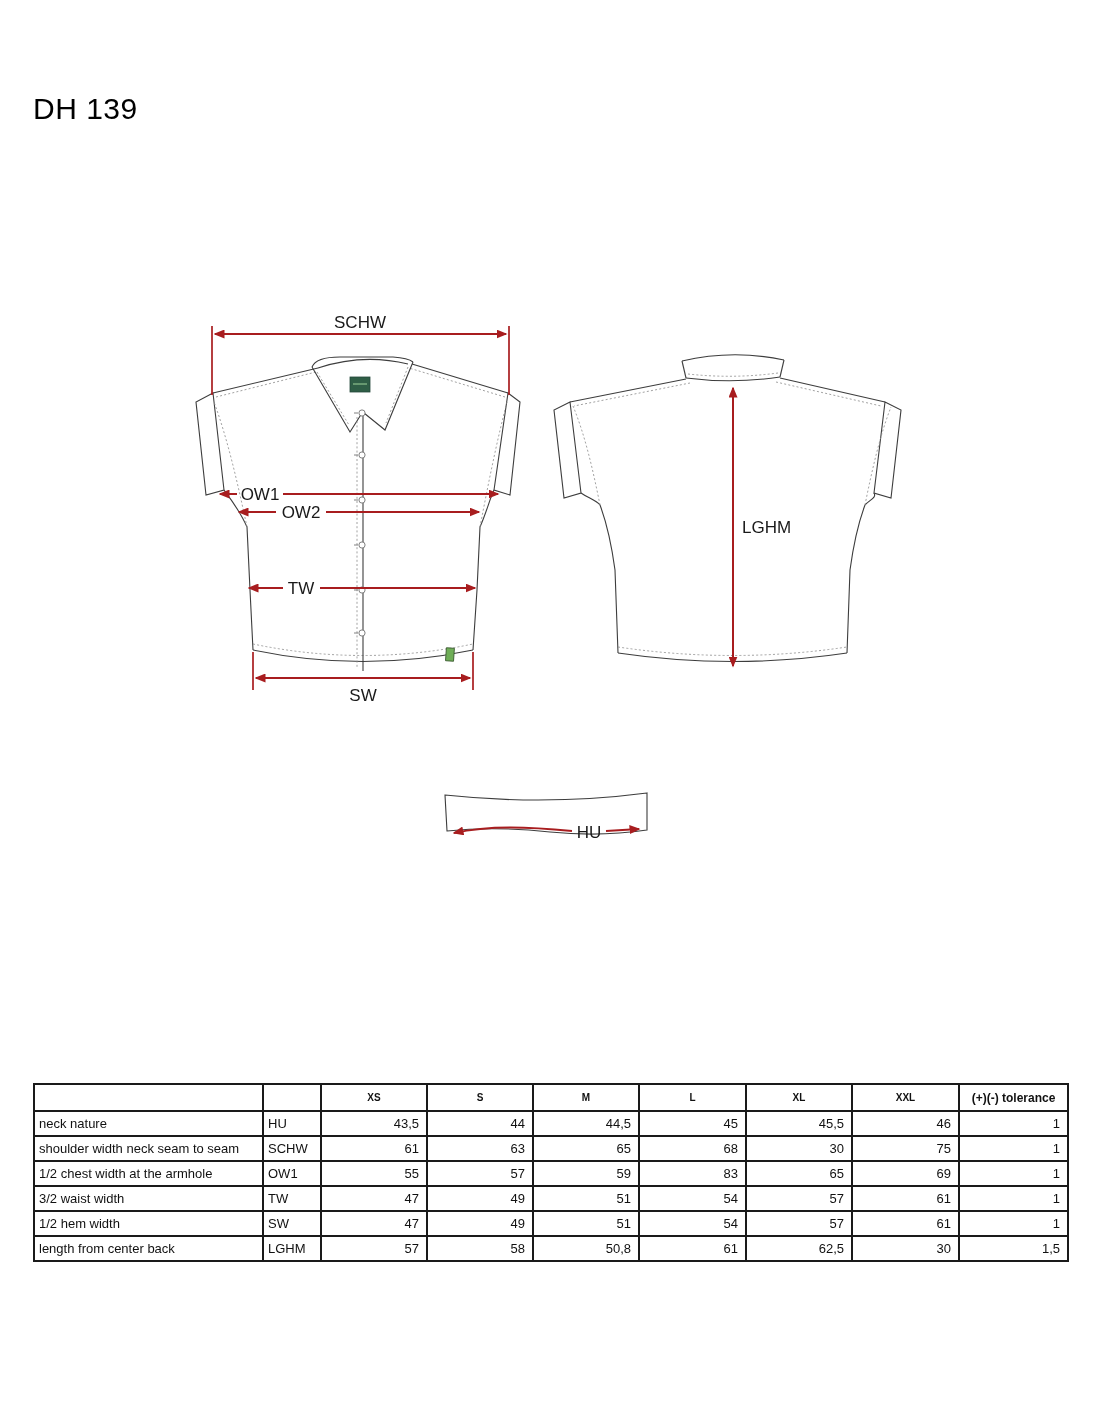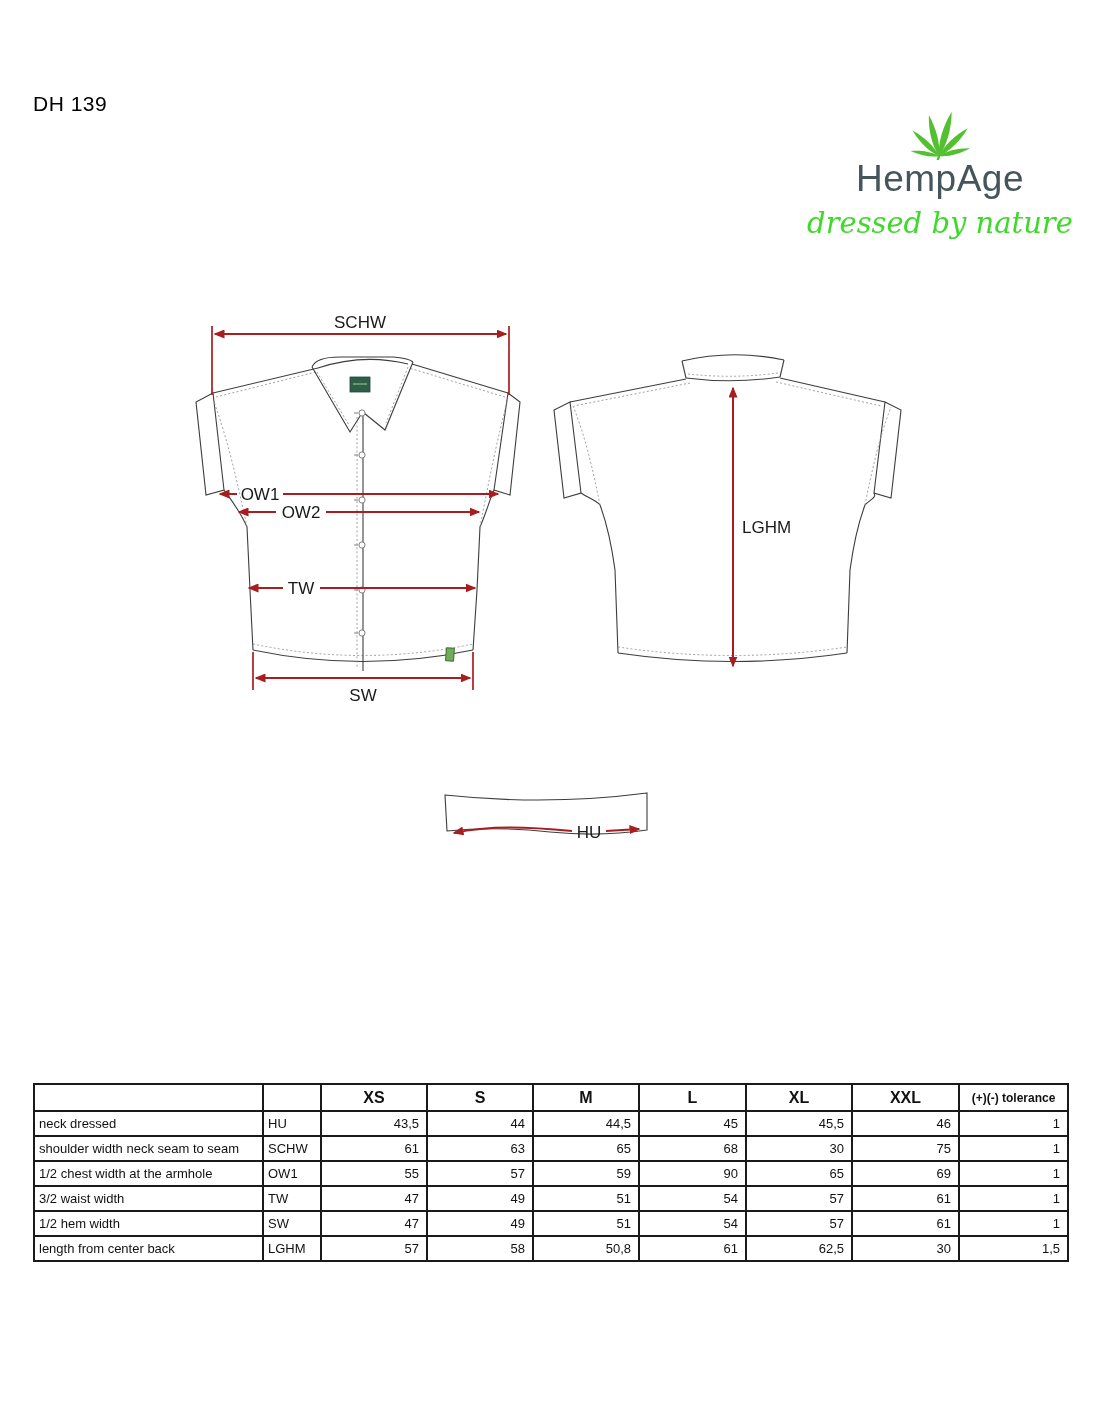--- a/index.html
+++ b/index.html
@@ -1,60 +1,45 @@
 <!DOCTYPE html>
 <html><head>
 <meta charset="utf-8">
 <style>
   html,body{margin:0;padding:0;background:#fff;}
   .page{position:relative;width:1100px;height:1422px;background:#fff;overflow:hidden;
         font-family:"Liberation Sans",sans-serif;color:#111;}
-  .doc-title{position:absolute;left:33px;top:92px;font-size:21px;letter-spacing:.5px;color:#000;}
+  .doc-title{position:absolute;left:33px;top:92px;font-size:30px;letter-spacing:.5px;color:#000;}
   .logo{position:absolute;left:800px;top:78px;width:280px;height:185px;}
   .logo-leaf{position:absolute;left:75px;top:0;width:130px;height:82px;}
   .logo-brand{position:absolute;left:20px;top:80px;width:240px;text-align:center;
               font-size:37px;font-weight:500;letter-spacing:.5px;color:#45565a;}
   .logo-tagline{position:absolute;left:5px;top:128px;width:270px;text-align:center;
                 font-family:"DejaVu Serif",serif;font-style:italic;font-size:29px;color:#3fd92c;}
   .diagram{position:absolute;left:150px;top:280px;width:800px;height:600px;}
   .ln{fill:none;stroke:#3d3d3d;stroke-width:1.1;}
   .sew{fill:none;stroke:#8a8a8a;stroke-width:.8;stroke-dasharray:2 2.2;}
   .meas .arrow{fill:none;stroke-width:2;marker-start:url(#ah);marker-end:url(#ah);}
   .meas .ext{fill:none;stroke-width:1.7;}
   .mlabel{font-family:"Liberation Sans",sans-serif;font-size:17px;fill:#1a1a1a;stroke:none;}
   .spec-table{position:absolute;left:33px;top:1083px;width:1034px;border-collapse:collapse;
               table-layout:fixed;font-size:13px;}
   .spec-table th,.spec-table td{border:2px solid #1a1a1a;padding:0 4px;overflow:hidden;white-space:nowrap;}
-  .spec-table th{height:25px;font-weight:bold;text-align:center;font-size:16px;}
+  .spec-table th{height:25px;font-weight:bold;text-align:center;font-size:10px;}
   .spec-table td{height:23px;}
   .spec-table td.num{text-align:right;padding-right:7px;padding-left:32px;}
   .spec-table th.tol{font-size:12px;}
 </style>
 </head>
 <body>
 
 <div class="page">
 
   <div class="doc-title">DH 139</div>
 
-  <div class="logo">
-    <svg class="logo-leaf" viewBox="0 0 130 82">
-      <g transform="translate(64,78) rotate(16)" fill="#52c02f">
-        <path transform="rotate(-96) scale(0.72)" d="M0,0 C-4,-10 -4,-26 0,-40 C4,-26 4,-10 0,0 Z"></path>
-        <path transform="rotate(-62) scale(0.92)" d="M0,0 C-4,-10 -4,-26 0,-40 C4,-26 4,-10 0,0 Z"></path>
-        <path transform="rotate(-30) scale(1.05)" d="M0,0 C-4,-10 -4,-26 0,-40 C4,-26 4,-10 0,0 Z"></path>
-        <path transform="rotate(0)   scale(1.15)" d="M0,0 C-4,-10 -4,-26 0,-40 C4,-26 4,-10 0,0 Z"></path>
-        <path transform="rotate(30)  scale(1.0)" d="M0,0 C-4,-10 -4,-26 0,-40 C4,-26 4,-10 0,0 Z"></path>
-        <path transform="rotate(60)  scale(0.8)" d="M0,0 C-4,-10 -4,-26 0,-40 C4,-26 4,-10 0,0 Z"></path>
-        <rect x="-1.2" y="-2" width="2.4" height="7" rx="1"></rect>
-      </g>
-    </svg>
-    <div class="logo-brand">HempAge</div>
-    <div class="logo-tagline">dressed by nature</div>
-  </div>
 
   <svg class="diagram" viewBox="0 0 800 600">
     <defs>
       <marker id="ah" markerWidth="11" markerHeight="9" refX="9.5" refY="4.5" orient="auto-start-reverse" markerUnits="userSpaceOnUse">
         <path d="M0,0 L11,4.5 L0,9 Z" fill="#a81d1f"></path>
       </marker>
       <pattern id="rib" width="4" height="3.1" patternUnits="userSpaceOnUse">
         <line x1="0" y1="1.5" x2="4" y2="1.5" stroke="#4a4a4a" stroke-width="0.9"></line>
       </pattern>
     </defs>
@@ -176,21 +161,21 @@
         <th>S</th>
         <th>M</th>
         <th>L</th>
         <th>XL</th>
         <th>XXL</th>
         <th class="tol">(+)(-) tolerance</th>
       </tr>
     </thead>
     <tbody>
       <tr>
-        <td>neck dressed</td>
+        <td>neck nature</td>
         <td>HU</td>
         <td class="num">43,5</td>
         <td class="num">44</td>
         <td class="num">44,5</td>
         <td class="num">45</td>
         <td class="num">45,5</td>
         <td class="num">46</td>
         <td class="num">1</td>
       </tr>
       <tr>
@@ -203,21 +188,21 @@
         <td class="num">30</td>
         <td class="num">75</td>
         <td class="num">1</td>
       </tr>
       <tr>
         <td>1/2 chest width at the armhole</td>
         <td>OW1</td>
         <td class="num">55</td>
         <td class="num">57</td>
         <td class="num">59</td>
-        <td class="num">90</td>
+        <td class="num">83</td>
         <td class="num">65</td>
         <td class="num">69</td>
         <td class="num">1</td>
       </tr>
       <tr>
         <td>3/2 waist width</td>
         <td>TW</td>
         <td class="num">47</td>
         <td class="num">49</td>
         <td class="num">51</td>

